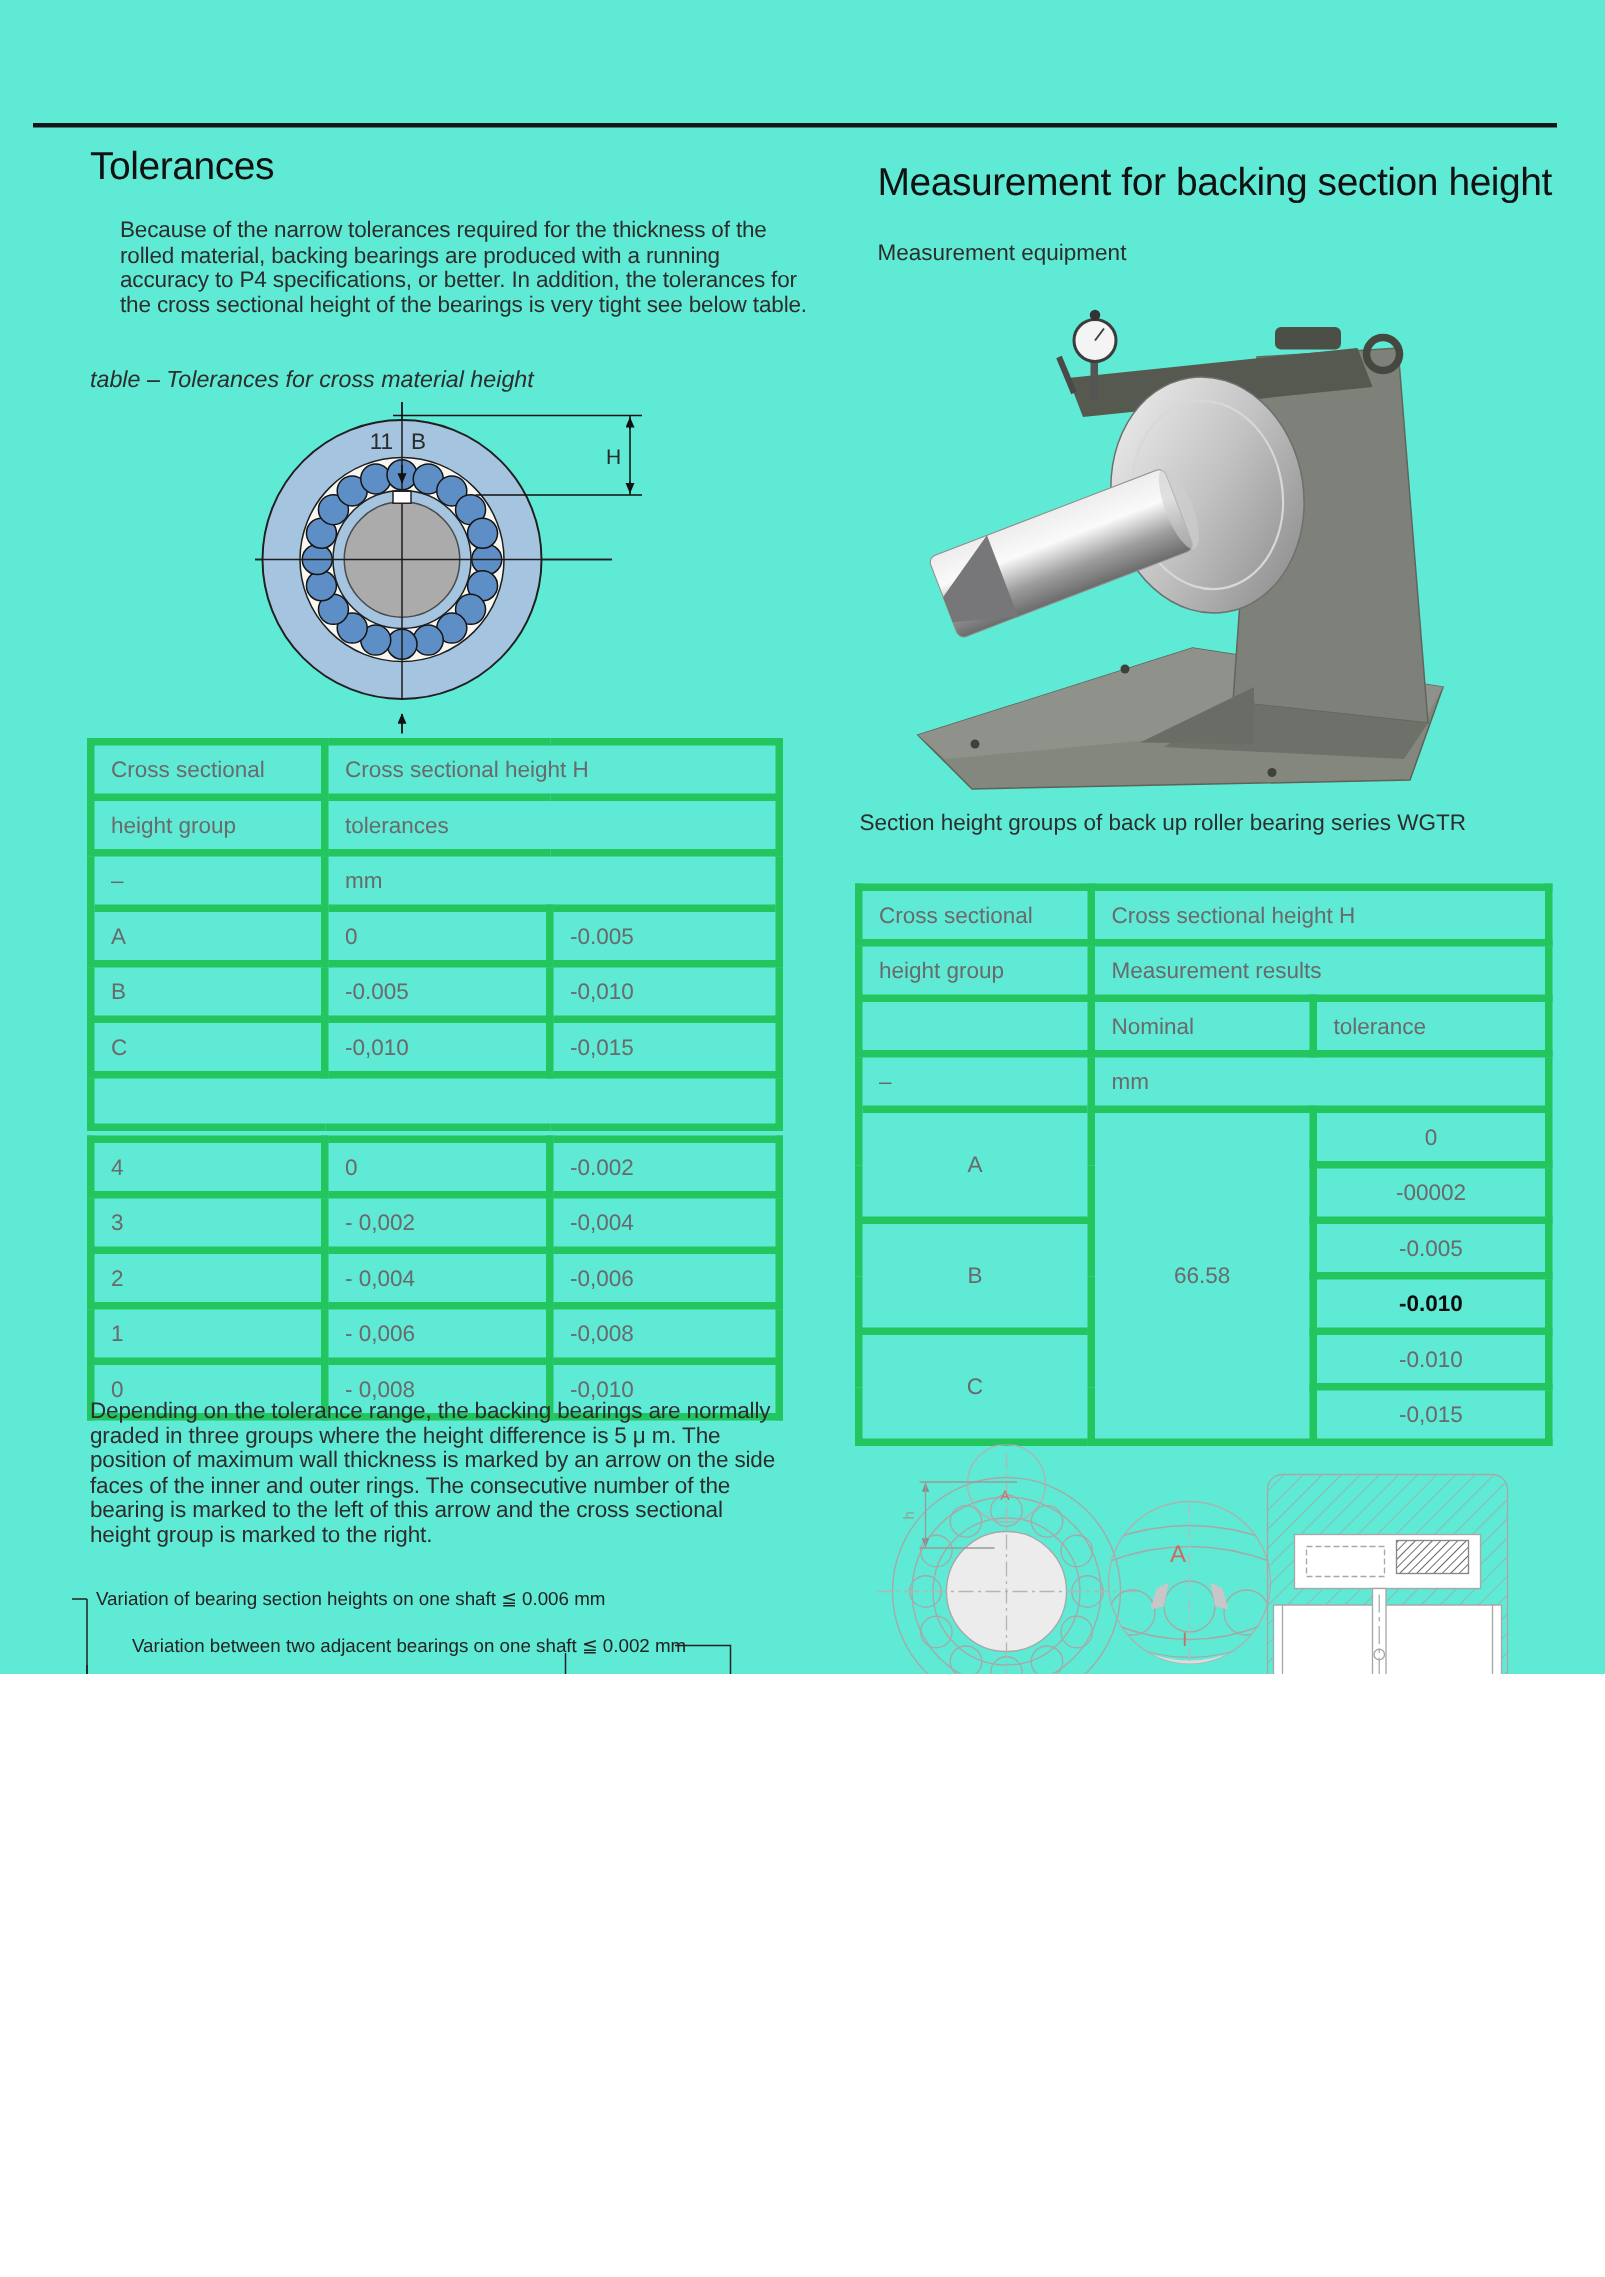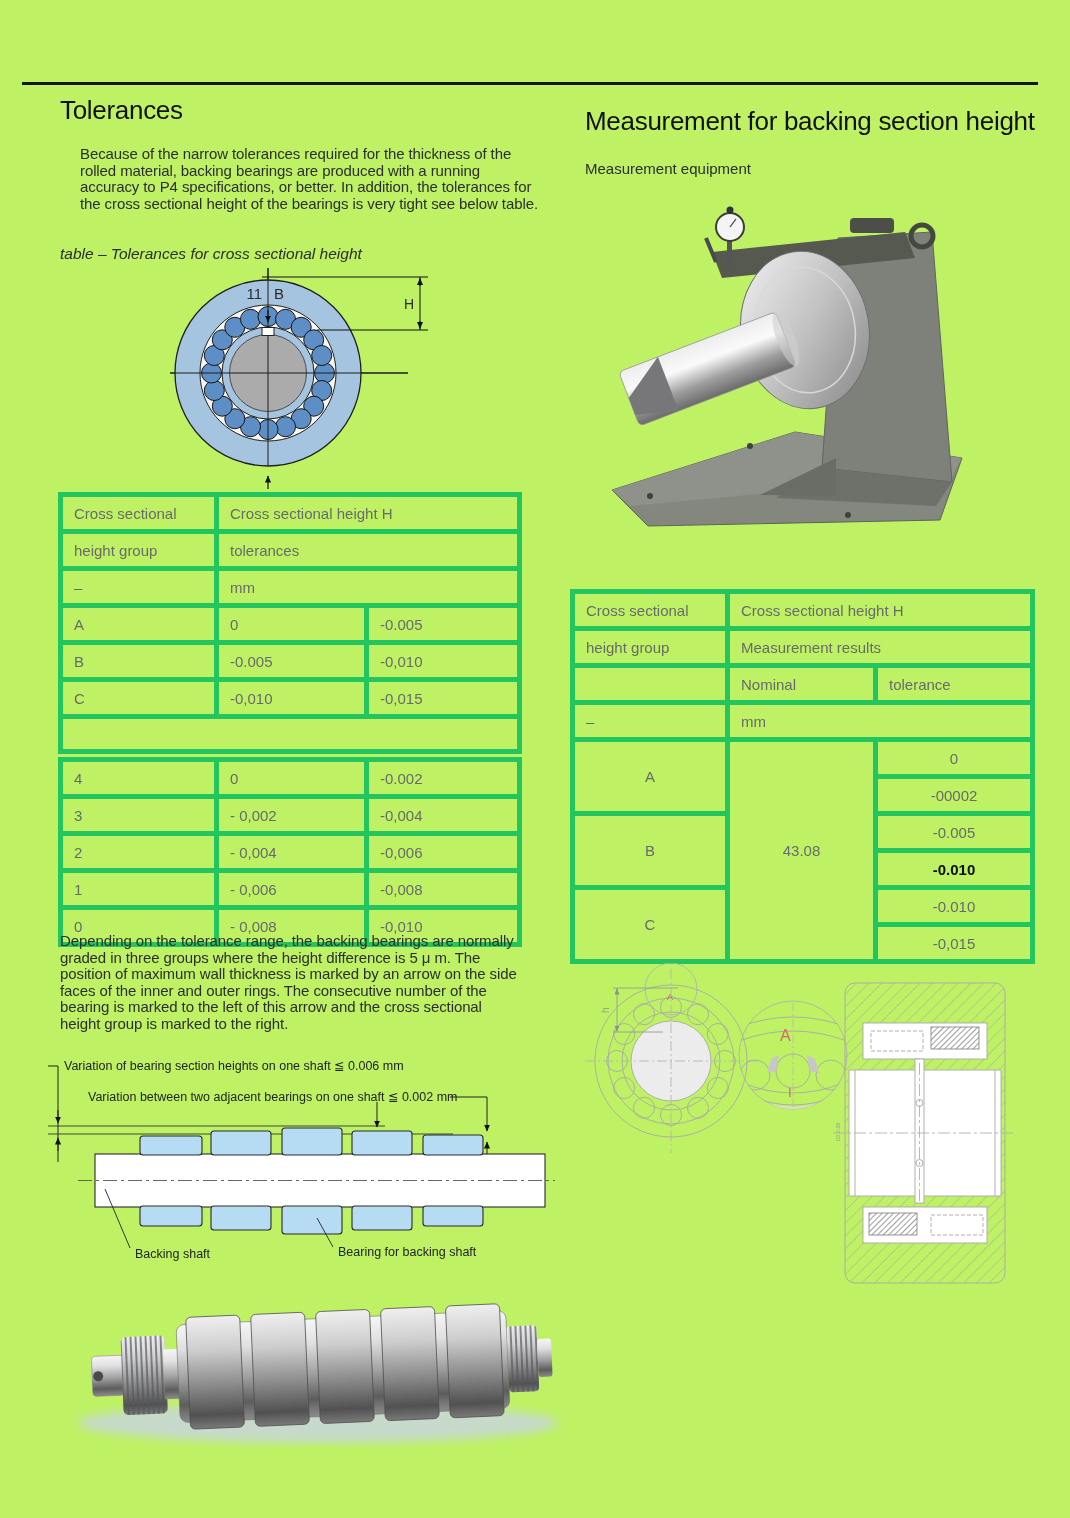--- a/index.html
+++ b/index.html
@@ -1,16 +1,16 @@
 <!DOCTYPE html>
 <html><head>
 <meta charset="utf-8">
 <style>
   html,body{margin:0;padding:0;background:#ffffff;}
-  .page{position:relative;width:1070px;height:1518px;background:#bef264;overflow:hidden;
+  .page{position:relative;width:1070px;height:1116px;background:#5eead4;overflow:hidden;
         font-family:"Liberation Sans",sans-serif;color:#2f2f2f;}
   .abs{position:absolute;}
   .rule{background:#161616;height:3px;}
   h1{font-size:26px;font-weight:normal;color:#111;margin:0;letter-spacing:-0.3px;}
   .body-text{font-size:15px;line-height:16.6px;letter-spacing:-0.1px;color:#2d2d2d;margin:0;}
   .caption-italic{font-style:italic;font-size:15.5px;color:#2d2d2d;}
   .sub-caption{font-size:15px;color:#2d2d2d;}
   table.tt{border-collapse:collapse;table-layout:fixed;font-size:15px;color:#696a6c;}
   table.tt td{border:5px solid #22c55e;height:32px;padding:0 0 0 11px;vertical-align:middle;
               white-space:nowrap;overflow:hidden;}
@@ -24,21 +24,21 @@
 <body>
 
 <div class="page">
 
   <div class="abs rule" style="left:22px;top:82px;width:1016px;"></div>
 
   <h1 class="abs" style="left:60px;top:95px;">Tolerances</h1>
 
   <p class="abs body-text" style="left:60px;top:146px;width:462px;margin-left:20px;">Because of the narrow tolerances required for the thickness of the rolled material, backing bearings are produced with a running accuracy to P4 specifications, or better. In addition, the tolerances for the cross sectional height of the bearings is very tight see below table.</p>
 
-  <div class="abs caption-italic" style="left:60px;top:245px;">table – Tolerances for cross sectional height</div>
+  <div class="abs caption-italic" style="left:60px;top:245px;">table – Tolerances for cross material height</div>
 
   <svg class="abs" style="left:140px;top:258px;" width="300" height="236" viewBox="0 0 300 236">
     <defs>
       <marker id="b-ar" markerWidth="9" markerHeight="9" refX="6.5" refY="3" orient="auto" markerUnits="userSpaceOnUse">
         <path d="M0,0 L7,3 L0,6 Z" fill="#111"></path>
       </marker>
     </defs>
 
     <line x1="128" y1="10" x2="128" y2="208" stroke="#1d1d1d" stroke-width="1"></line>
     <line x1="30" y1="115" x2="268" y2="115" stroke="#1d1d1d" stroke-width="1"></line>
@@ -304,20 +304,21 @@
       <ellipse cx="205" cy="140" rx="50" ry="63" fill="none" stroke="#d8d8d8" stroke-width="1.5"></ellipse>
     </g>
 
     <g transform="rotate(-21 180 150)">
       <rect x="18" y="122" width="168" height="58" rx="5" fill="url(#arborG)" stroke="#8f8f8f" stroke-width="0.7"></rect>
       <polygon points="18,150 60,122 60,180 18,168" fill="#77777a"></polygon>
       <ellipse cx="186" cy="151" rx="9" ry="29" fill="#cfcfcf" opacity="0.6"></ellipse>
     </g>
   </svg>
 
+  <div class="abs sub-caption" style="left:573px;top:540px;">Section height groups of back up roller bearing series WGTR</div>
 
   <table class="tt abs" style="left:570px;top:589px;width:465px;">
     <colgroup>
         <col style="width:155px">
         <col style="width:148px">
         <col>
       </colgroup>
     <tbody>
         <tr>
       <td>Cross sectional</td>
@@ -331,21 +332,21 @@
       <td></td>
       <td>Nominal</td>
       <td>tolerance</td>
     </tr>
     <tr class="dashrow">
       <td>–</td>
       <td colspan="2">mm</td>
     </tr>
     <tr>
       <td rowspan="2" class="c">A</td>
-      <td rowspan="6" class="c">43.08</td>
+      <td rowspan="6" class="c">66.58</td>
       <td class="c">0</td>
     </tr>
     <tr>
       <td class="c">-00002</td>
     </tr>
     <tr>
       <td rowspan="2" class="c">B</td>
       <td class="c">-0.005</td>
     </tr>
     <tr>

